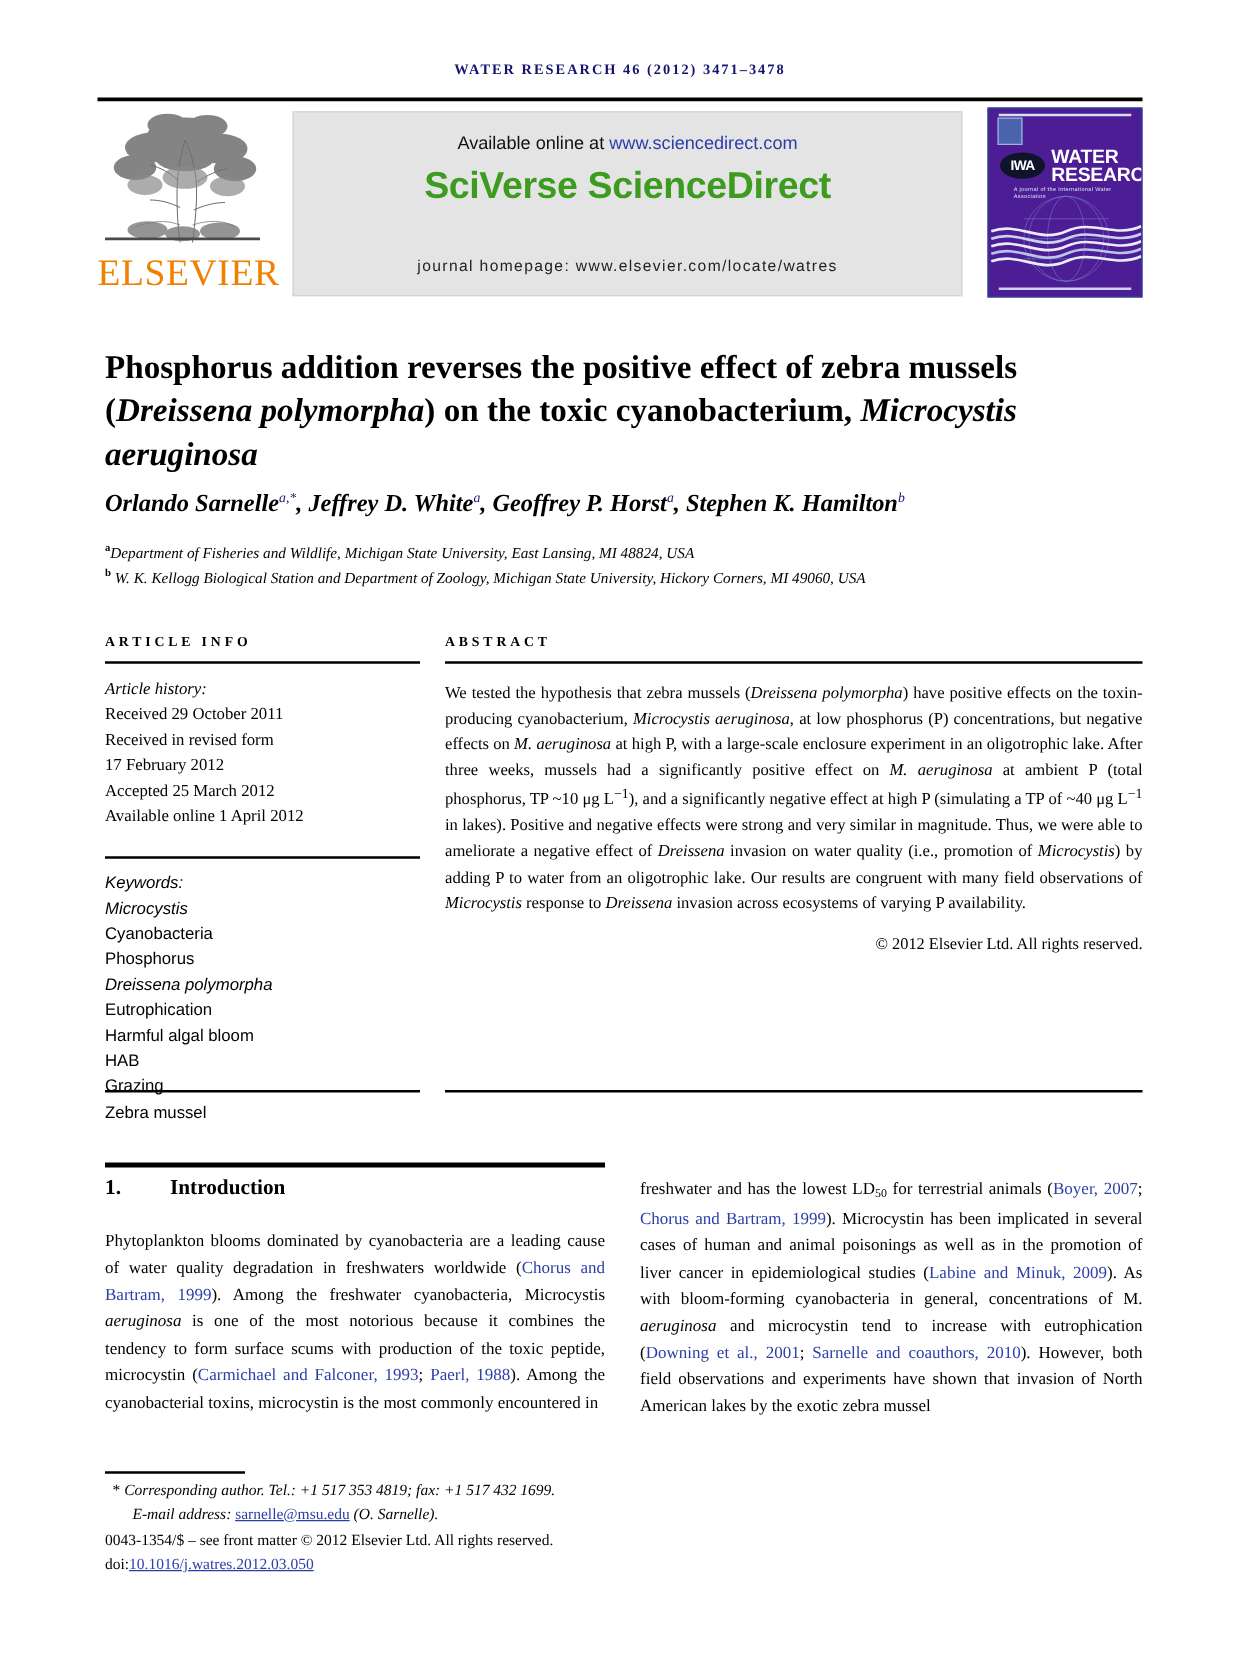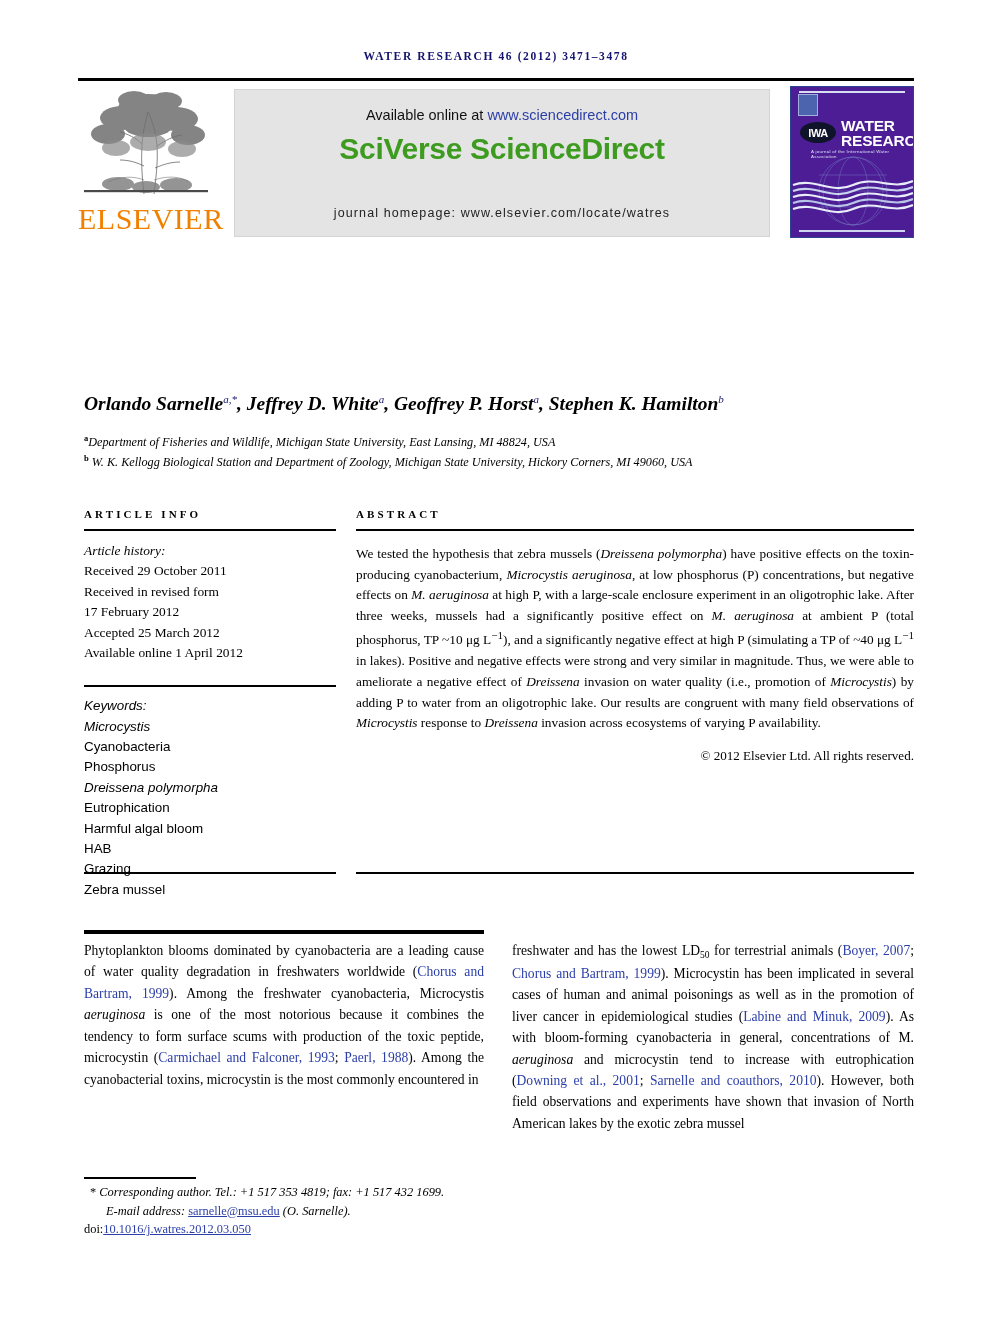--- a/index.html
+++ b/index.html
@@ -321,20 +321,23 @@
           <path d="M2 36 C24 28 40 46 62 36 C84 26 100 42 122 32" stroke="#c9d3ee"></path>
           <path d="M2 42 C24 34 40 52 62 42 C84 32 100 48 122 38" stroke="#e8ecf8"></path>
           <path d="M2 48 C24 40 40 58 62 48 C84 38 100 54 122 44" stroke="#b8c5e8"></path>
           <path d="M2 54 C24 46 40 64 62 54 C84 44 100 60 122 50" stroke="#e8ecf8"></path>
         </g>
       </svg>
       <div class="cover-bottombar"></div>
     </div>
   </div>
 
+  <h1 class="art-title">
+    <span>Phosphorus addition reverses the positive effect of zebra mussels (</span><i>Dreissena polymorpha</i><span>) on the toxic cyanobacterium, </span><i>Microcystis aeruginosa</i>
+  </h1>
 
   <div class="authors">
     <span><span>Orlando Sarnelle</span><sup>a,*</sup></span><span>, </span><span><span>Jeffrey D. White</span><sup>a</sup></span><span>, </span><span><span>Geoffrey P. Horst</span><sup>a</sup></span><span>, </span><span><span>Stephen K. Hamilton</span><sup>b</sup></span>
   </div>
 
   <div class="affils">
     <div><sup>a</sup><span>Department of Fisheries and Wildlife, Michigan State University, East Lansing, MI 48824, USA</span></div>
     <div><sup>b</sup> <span>W. K. Kellogg Biological Station and Department of Zoology, Michigan State University, Hickory Corners, MI 49060, USA</span></div>
   </div>
 
@@ -372,34 +375,38 @@
     <div class="abstract" id="abstract-text"><span>We tested the hypothesis that zebra mussels (</span><i>Dreissena polymorpha</i><span>) have positive effects on the toxin-producing cyanobacterium, </span><i>Microcystis aeruginosa</i><span>, at low phosphorus (P) concentrations, but negative effects on </span><i>M. aeruginosa</i><span> at high P, with a large-scale enclosure experiment in an oligotrophic lake. After three weeks, mussels had a significantly positive effect on </span><i>M. aeruginosa</i><span> at ambient P (total phosphorus, TP ~10 μg L</span><sup>−1</sup><span>), and a significantly negative effect at high P (simulating a TP of ~40 μg L</span><sup>−1</sup><span> in lakes). Positive and negative effects were strong and very similar in magnitude. Thus, we were able to ameliorate a negative effect of </span><i>Dreissena</i><span> invasion on water quality (i.e., promotion of </span><i>Microcystis</i><span>) by adding P to water from an oligotrophic lake. Our results are congruent with many field observations of </span><i>Microcystis</i><span> response to </span><i>Dreissena</i><span> invasion across ecosystems of varying P availability.</span></div>
     <div class="copyright">© 2012 Elsevier Ltd. All rights reserved.</div>
   </div>
 
   <div class="rule-info-bottom"></div>
   <div class="rule-abs-bottom"></div>
 
   <div class="rule-body"></div>
 
   <div class="bodycol-l">
+    <div class="h1">
+      <span class="num">1.</span><span>Introduction</span>
+    </div>
     <p class="para" id="body-left"><span>Phytoplankton blooms dominated by cyanobacteria are a leading cause of water quality degradation in freshwaters worldwide (</span><span class="cit">Chorus and Bartram, 1999</span><span>). Among the freshwater cyanobacteria, </span><span>Microcystis</span><span> </span><i>aeruginosa</i><span> is one of the most notorious because it combines the tendency to form surface scums with production of the toxic peptide, microcystin (</span><span class="cit">Carmichael and Falconer, 1993</span><span>; </span><span class="cit">Paerl, 1988</span><span>). Among the cyanobacterial toxins, microcystin is the most commonly encountered in</span></p>
   </div>
 
   <div class="bodycol-r">
     <p class="para" id="body-right"><span>freshwater and has the lowest LD</span><span class="sub">50</span><span> for terrestrial animals (</span><span class="cit">Boyer, 2007</span><span>; </span><span class="cit">Chorus and Bartram, 1999</span><span>). Microcystin has been implicated in several cases of human and animal poisonings as well as in the promotion of liver cancer in epidemiological studies (</span><span class="cit">Labine and Minuk, 2009</span><span>). As with bloom-forming cyanobacteria in general, concentrations of M. </span><i>aeruginosa</i><span> and microcystin tend to increase with eutrophication (</span><span class="cit">Downing et al., 2001</span><span>; </span><span class="cit">Sarnelle and coauthors, 2010</span><span>). However, both field observations and experiments have shown that invasion of North American lakes by the exotic zebra mussel</span></p>
   </div>
 
   <div class="foot-rule"></div>
   <div class="footer">
     <div class="foot-indent">
       <span>*</span>
       <span class="ital">Corresponding author. Tel.: +1 517 353 4819; fax: +1 517 432 1699.</span>
     </div>
     <div class="foot-indent2">
       <span class="ital">E-mail address:</span>
       <a href="#" class="lnk">sarnelle@msu.edu</a>
       <span class="ital">(O. Sarnelle).</span>
     </div>
+    <div class="foot-issn">0043-1354/$ – see front matter © 2012 Elsevier Ltd. All rights reserved.</div>
     <div><span>doi:</span><a href="#" class="lnk">10.1016/j.watres.2012.03.050</a></div>
   </div>
 
 </div>
 
 </body></html>

